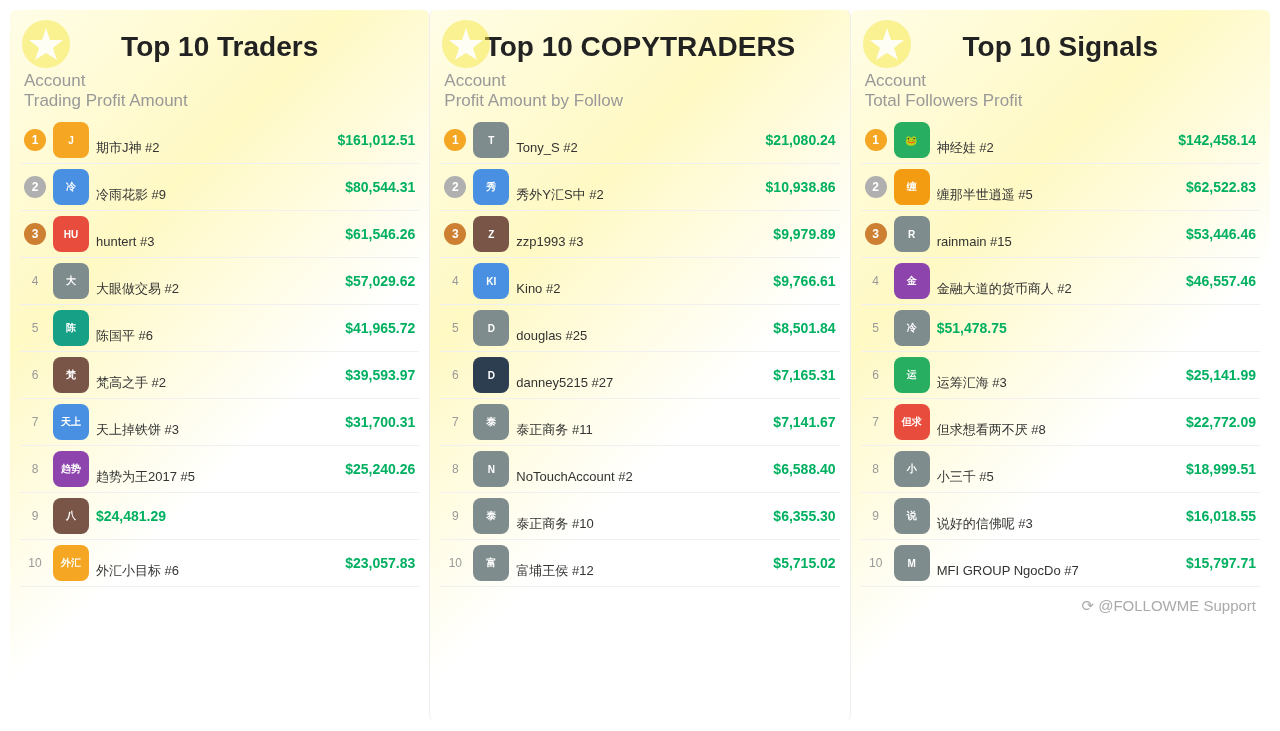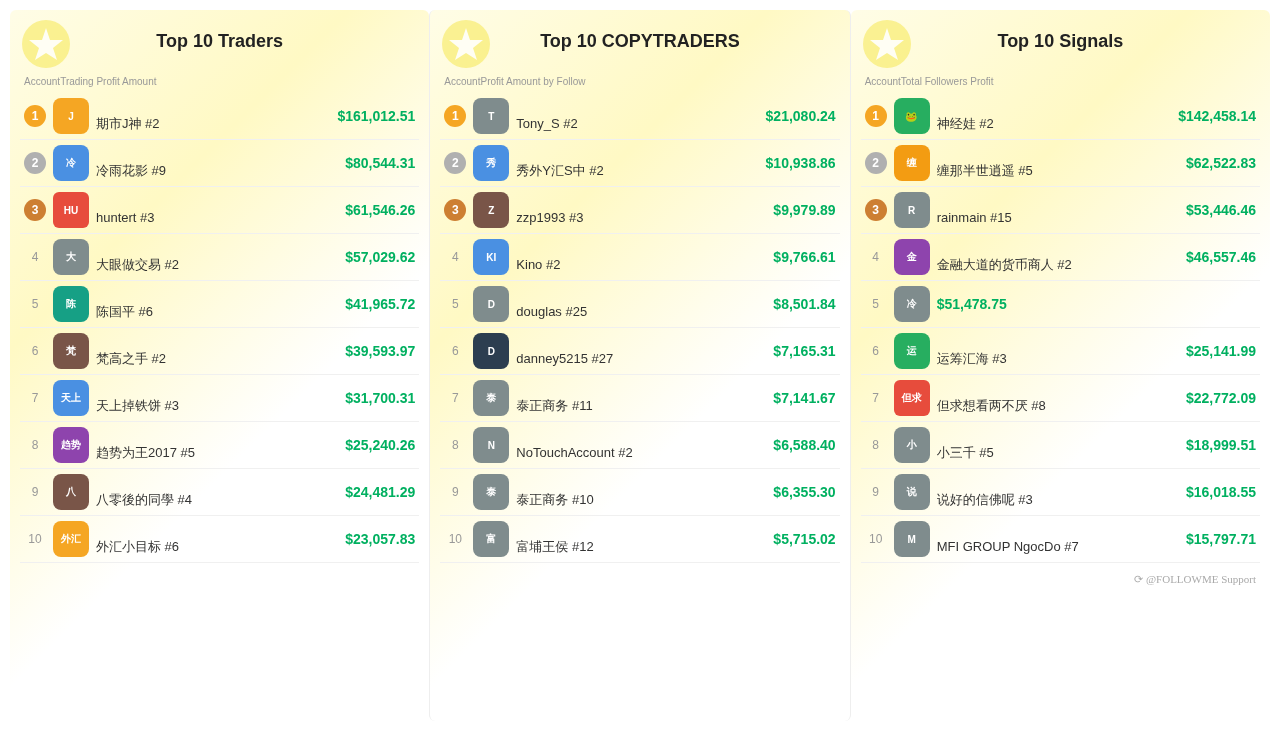--- a/index.html
+++ b/index.html
@@ -31,34 +31,35 @@
       position: absolute;
       top: 10px;
       left: 12px;
       width: 48px;
       height: 48px;
     }
     .star-badge svg { width: 48px; height: 48px; }
 
     .panel-title {
       text-align: center;
-      font-size: 18px;
+      font-size: 28px;
       font-weight: bold;
       color: #222;
-      margin-bottom: 24px;
+      margin-bottom: 8px;
       margin-top: 6px;
     }
 
     .col-headers {
       display: flex;
       justify-content: flex-start;
       padding: 0 4px 6px 4px;
-      font-size: 10px;
+      font-size: 17px;
       color: #999;
       border-bottom: none;
+      flex-direction: column;
     }
 
     .table-rows { width: 100%; }
 
     .row {
       display: flex;
       align-items: center;
       padding: 5px 4px;
       border-bottom: 1px solid #f0f0f0;
       min-height: 46px;
@@ -112,32 +113,31 @@
     }
     .profit {
       font-size: 14px;
       font-weight: bold;
       color: #00b060;
       white-space: nowrap;
     }
 
     .watermark {
       text-align: right;
-      font-size: 11px;
+      font-size: 15px;
       color: #aaa;
       margin-top: 10px;
       padding-right: 4px;
-      font-family: Liberation Serif, serif;
     }
 
     
     .av-orange { background: #f5a623; }
     .av-blue { background: #4a90e2; }
     .av-green { background: #27ae60; }
-    .av-red { background: #e74c3c; border-radius: 6px; }
+    .av-red { background: #e74c3c; }
     .av-purple { background: #8e44ad; }
     .av-teal { background: #16a085; }
     .av-gray { background: #7f8c8d; }
     .av-darkblue { background: #2c3e50; }
     .av-brown { background: #795548; }
     .av-yellow { background: #f39c12; }
   </style>
 </head>
 <body>
 
@@ -197,21 +197,20 @@
         </div>
         <div class="row">
           <div class="rank">8</div>
           <div class="avatar av-purple">趋势</div>
           <span class="account-name">趋势为王2017 #5</span>
           <span class="profit">$25,240.26</span>
         </div>
         <div class="row">
           <div class="rank">9</div>
           <div class="avatar av-brown">八</div>
-          <span class="account-name">八零後的同學 #4</span>
           <span class="profit">$24,481.29</span>
         </div>
         <div class="row">
           <div class="rank">10</div>
           <div class="avatar av-orange">外汇</div>
           <span class="account-name">外汇小目标 #6</span>
           <span class="profit">$23,057.83</span>
         </div>
       </div>
     </div>

